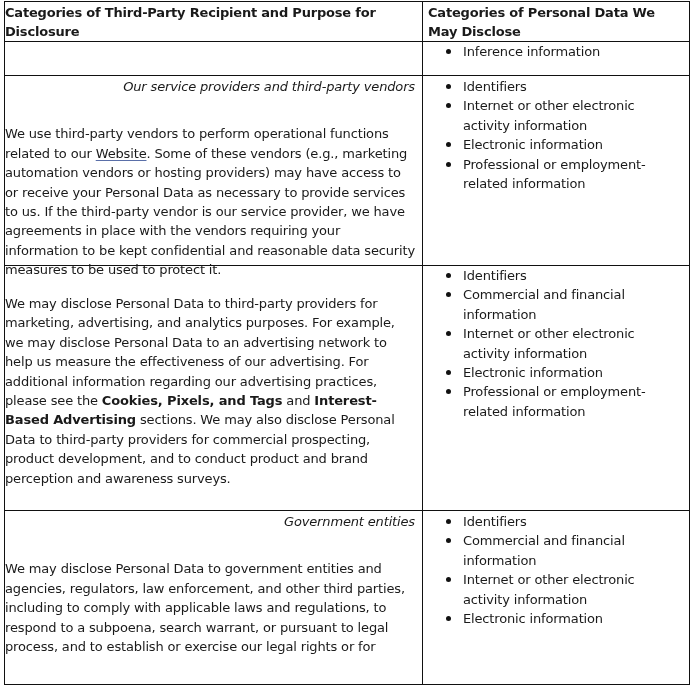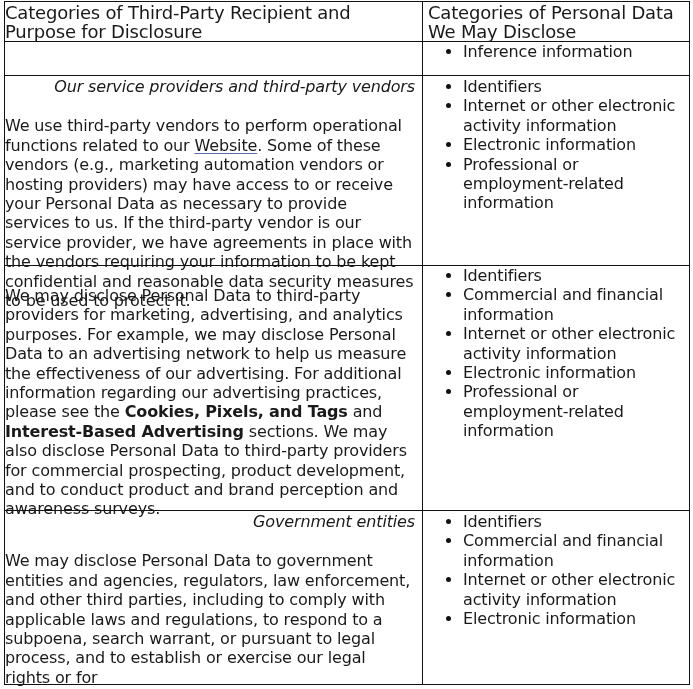--- a/index.html
+++ b/index.html
@@ -2,27 +2,27 @@
 <html><head>
 <meta charset="utf-8">
 <style>
   html, body { margin: 0; padding: 0; background: #ffffff; }
   body { width: 693px; height: 689px; overflow: hidden; position: relative;
     font-family: "DejaVu Sans", sans-serif; color: #1a1a1a; }
   .tbl { position: absolute; left: 4px; top: 1px; width: 686px; height: 684px;
     border: 1.3px solid #111; box-sizing: border-box; }
   .vline { position: absolute; left: 417px; top: 0; bottom: 0; width: 1.3px; background: #111; }
   .hline { position: absolute; left: 0; right: 0; height: 1.3px; background: #111; }
-  .cell { position: absolute; box-sizing: border-box; font-size: 16px; line-height: 19.4px;
+  .cell { position: absolute; box-sizing: border-box; font-size: 13px; line-height: 19.4px;
     letter-spacing: -0.15px; }
   .lc { left: 5px; width: 410px; }
   .rc { left: 425px; width: 258px; }
-  .hdr { font-weight: normal; font-size: 18px; letter-spacing: -0.2px; }
+  .hdr { font-weight: bold; font-size: 13px; letter-spacing: -0.2px; }
   .ital { font-style: italic; text-align: right; }
-  .para { margin-top: 20px; }
+  .para { margin-top: 28px; }
   .link { text-decoration: underline; text-decoration-color: #5a6fa8; text-underline-offset: 2px; }
   b.bi { font-weight: bold; }
   ul { margin: 0; padding: 0; list-style: none; }
   li { position: relative; padding-left: 38px; }
   li::before { content: ""; position: absolute; left: 21px; top: 7px; width: 5px; height: 5px;
     border-radius: 50%; background: #111; }
 </style>
 </head>
 <body>
 

